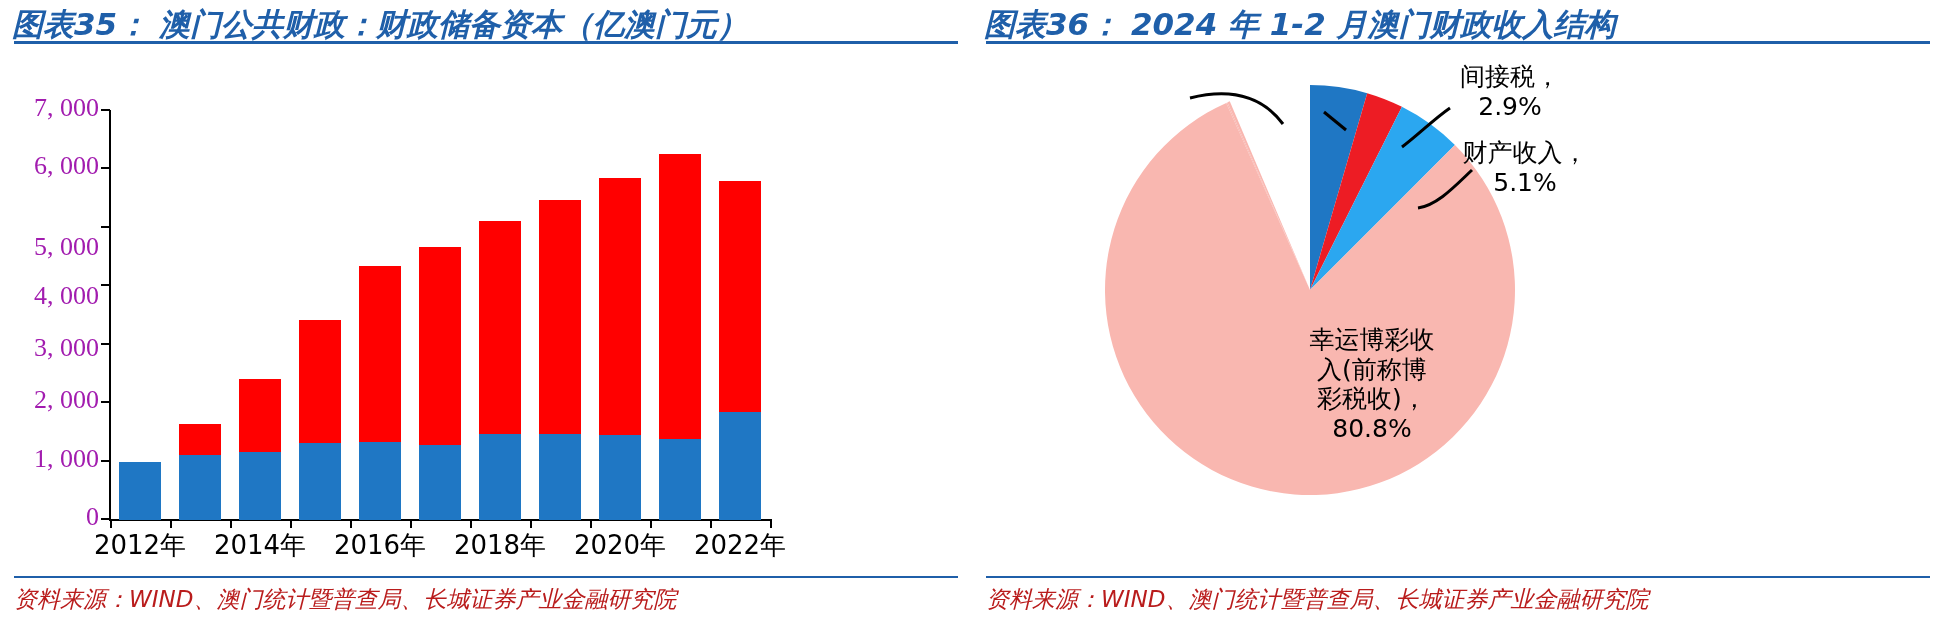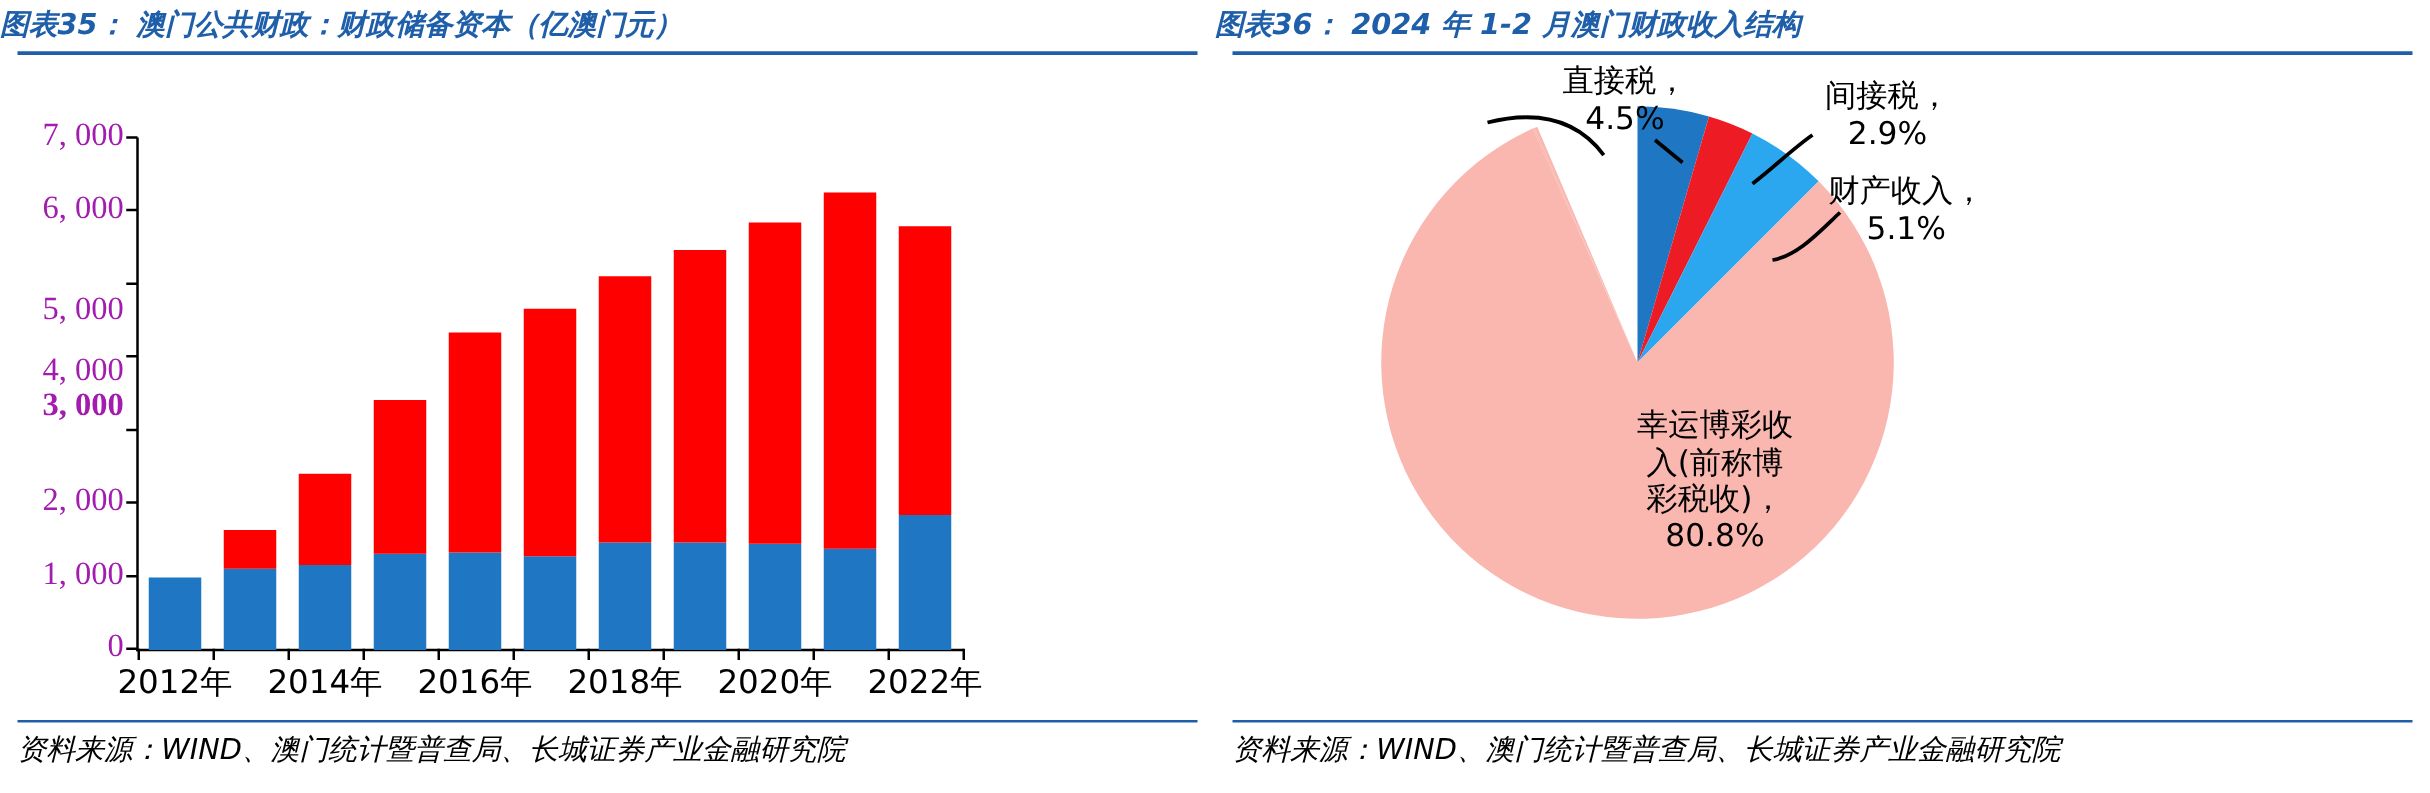--- a/index.html
+++ b/index.html
@@ -9,36 +9,36 @@
     font-family:"Liberation Serif","DejaVu Serif",serif;
     overflow:hidden;
     position:relative;
   }
   .panel{position:absolute;top:0;height:634px;}
   .panel-left{left:0;width:972px;}
   .panel-right{left:972px;width:972px;}
 
   
   .fig-title{
-    position:absolute;left:0;top:4px;
+    position:absolute;left:12px;top:4px;
     font-style:italic;font-weight:bold;
-    font-size:23px;color:#1F5FA9;
+    font-size:31px;color:#1F5FA9;
     letter-spacing:0px;white-space:nowrap;
   }
   .title-rule{
     position:absolute;left:14px;top:41px;width:944px;height:3px;
     background:#1F5FA9;
   }
   .source-rule{
     position:absolute;left:14px;top:576px;width:944px;height:2px;
     background:#1F5FA9;
   }
   .source-text{
     position:absolute;left:14px;top:584px;
-    font-style:italic;font-size:23px;color:#000000;white-space:nowrap;
+    font-style:italic;font-size:23px;color:#b91c1c;white-space:nowrap;
   }
 
   
   .plot{
     position:absolute;
     left:110px;top:110px;
     width:660px;height:410px;
   }
   .ylabels{position:absolute;left:0;top:108px;width:105px;height:415px;}
   .ylabel{
@@ -81,21 +81,21 @@
 <div class="panel panel-left">
 
   <div class="fig-title cjk">图表35： 澳门公共财政：财政储备资本（亿澳门元）</div>
   <div class="title-rule"></div>
 
 
   <div class="ylabels" id="ylabels">
       <div class="ylabel" style="top: 409px;">0</div>
       <div class="ylabel" style="top: 350.571px;">1, 000</div>
       <div class="ylabel" style="top: 292.143px;">2, 000</div>
-      <div class="ylabel" style="top: 216px; font-weight: bold;">3, 000</div>
+      <div class="ylabel" style="top: 240px;">3, 000</div>
       <div class="ylabel" style="top: 188px; text-align: center;">4, 000</div>
       <div class="ylabel" style="top: 116.857px; margin-top: 22px;">5, 000</div>
       <div class="ylabel" style="top: 58.4286px;">6, 000</div>
       <div class="ylabel" style="top: 0px;">7, 000</div>
     </div>
 
   <div class="plot" id="plot">
     <div class="axis-line" style="left:-1px;top:0;width:2px;height:411px;"></div>
     <div class="axis-line" style="left:-1px;top:409px;width:662px;height:2px;"></div>
   <div class="ytick" style="left: -9px; top: 408px;"></div>
@@ -190,22 +190,20 @@
         </g>
 
       <path d="M 218 98 C 258 88 290 96 311 124" fill="none" stroke="#000" stroke-width="3"></path>
       <path d="M 352 112 L 374 130" fill="none" stroke="#000" stroke-width="3"></path>
       <path d="M 430 147 C 446 135 462 119 478 108" fill="none" stroke="#000" stroke-width="3"></path>
       <path d="M 446 208 C 466 205 484 185 500 170" fill="none" stroke="#000" stroke-width="3"></path>
     </svg>
 
 
 
-    <div class="pie-label cjk" style="left:258px;top:50px;width:140px;">直接税，
-4.5%</div>
 
     <div class="pie-label cjk" style="left:468px;top:62px;width:140px;">间接税，
 2.9%</div>
 
     <div class="pie-label cjk" style="left:478px;top:138px;width:150px;">财产收入，
 5.1%</div>
 
     <div class="pie-label cjk" style="left:320px;top:325px;width:160px;">幸运博彩收
 入(前称博
 彩税收)，

